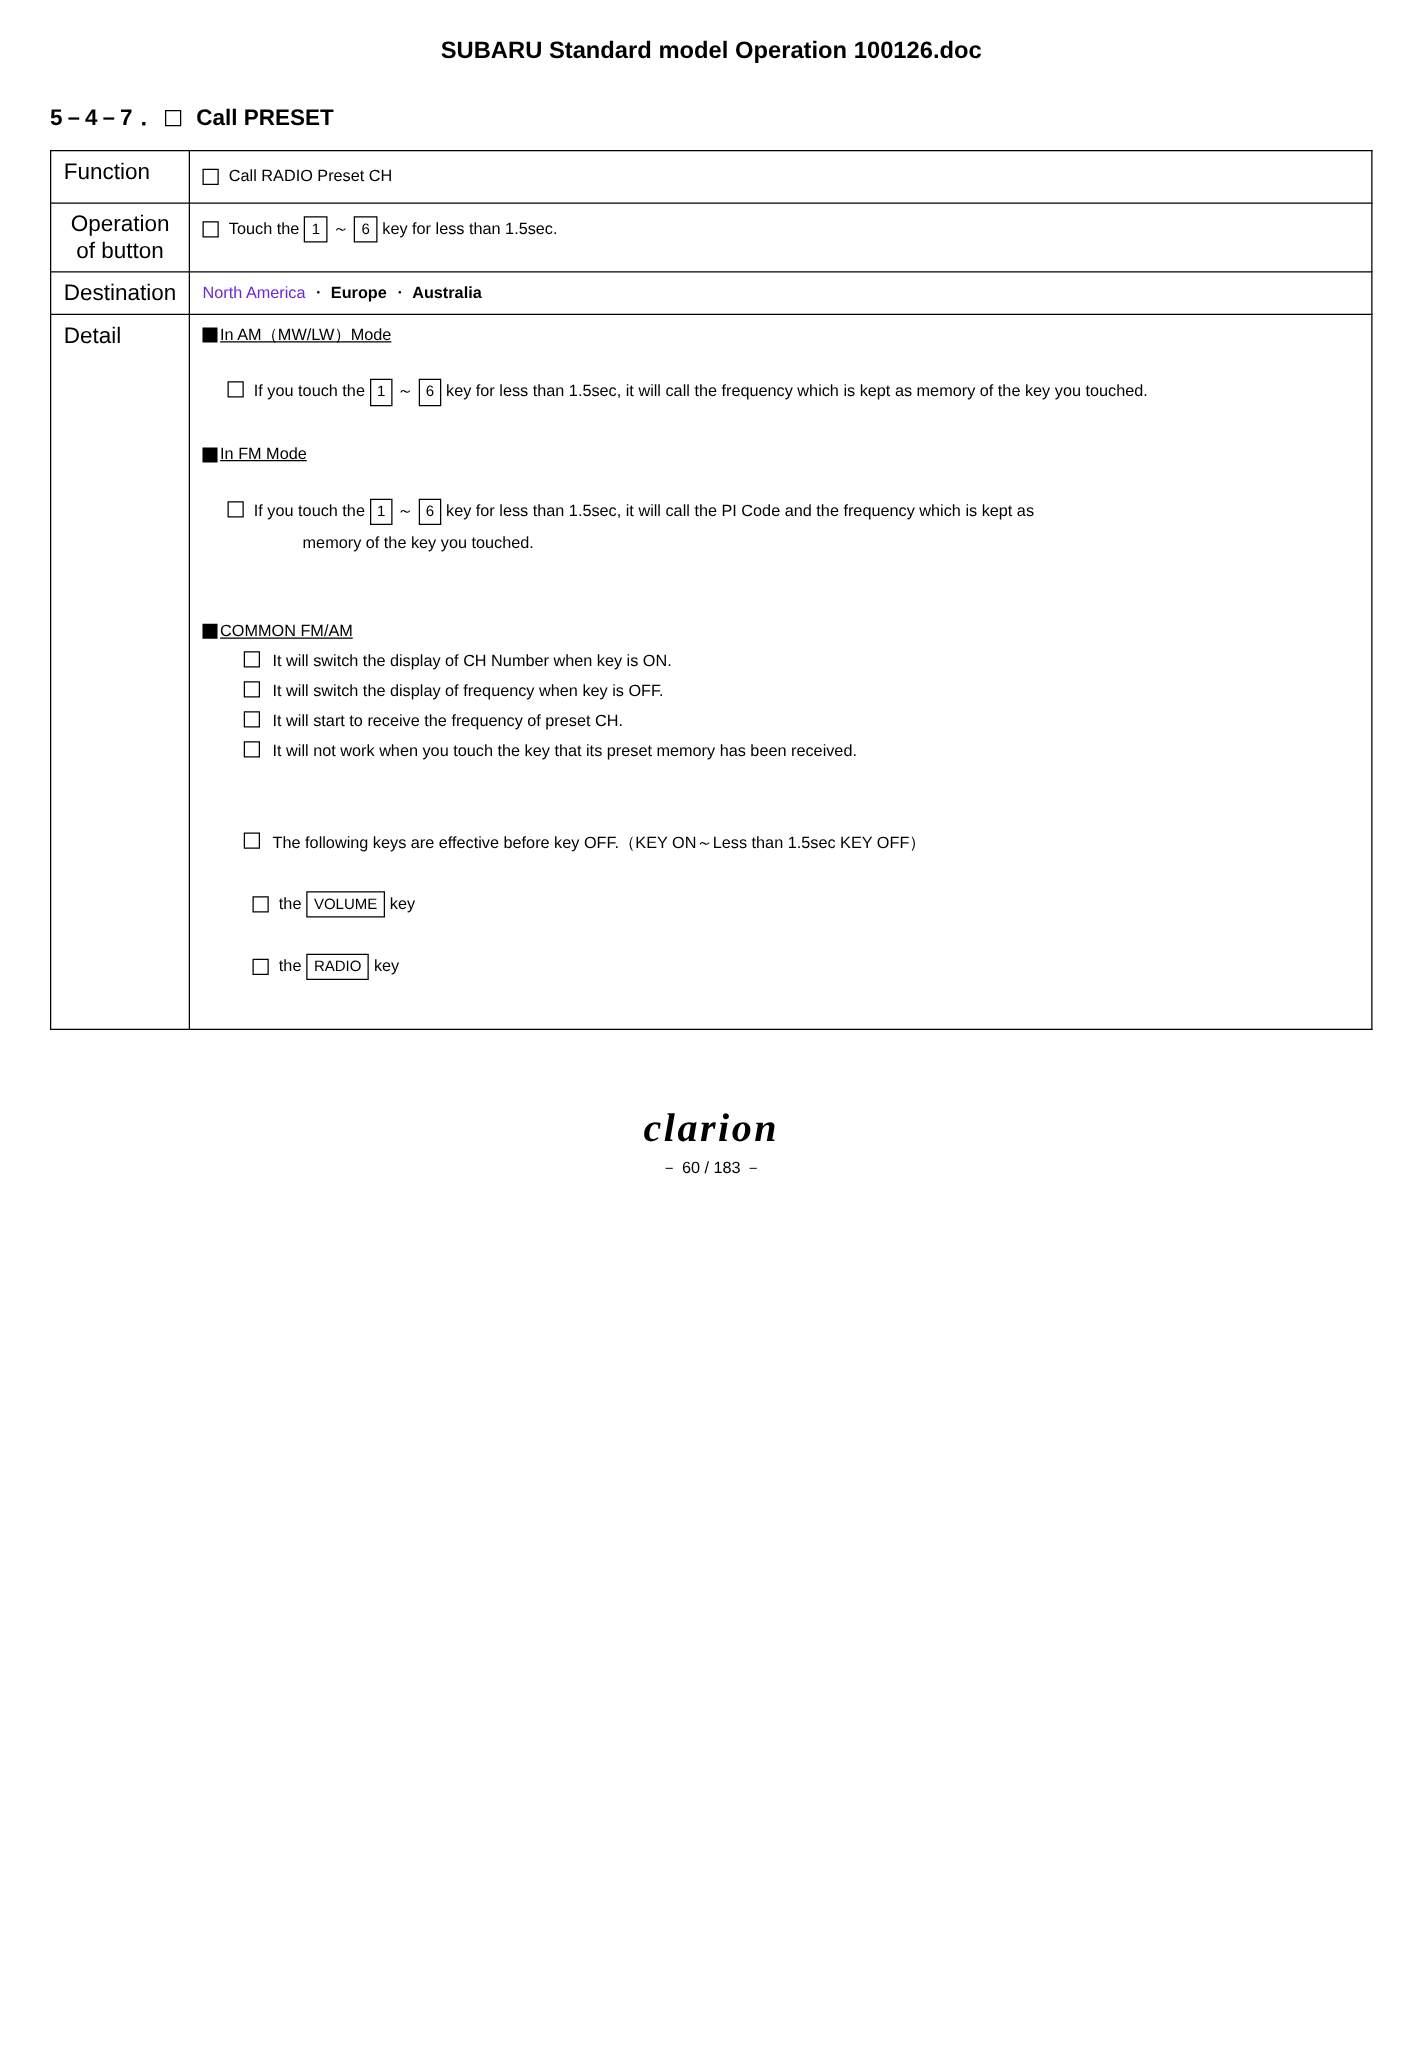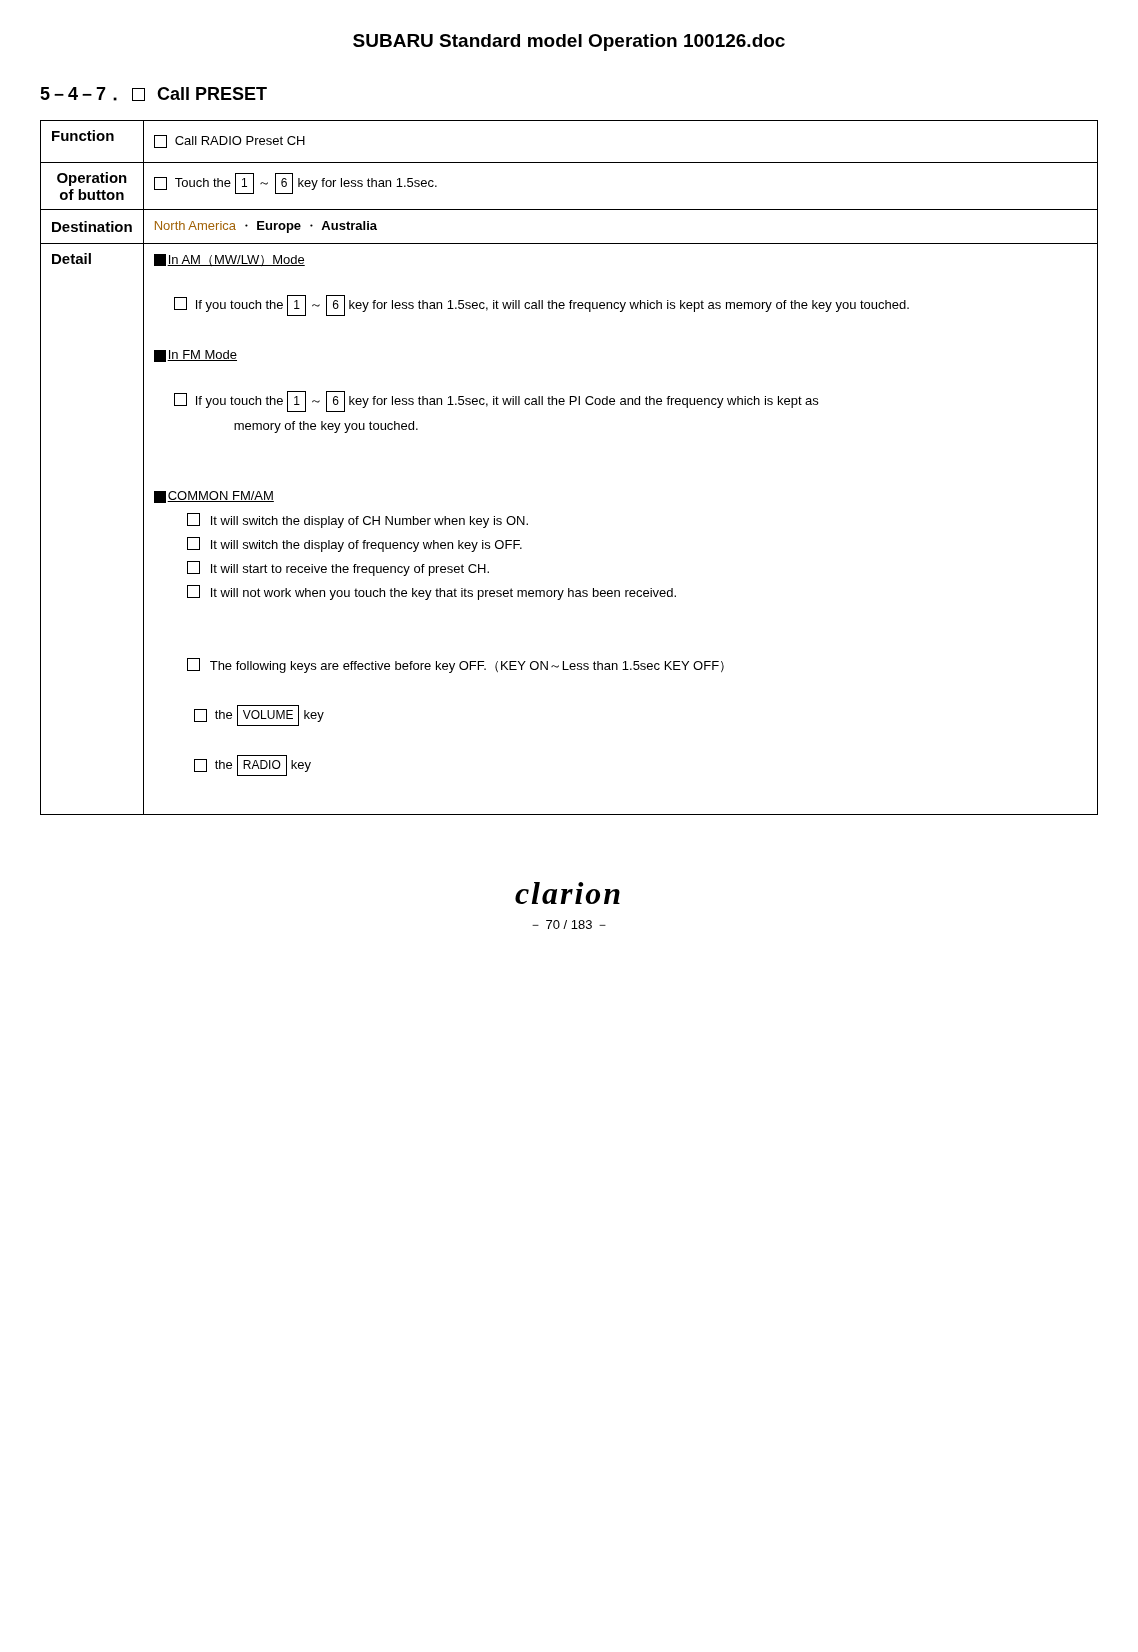--- a/index.html
+++ b/index.html
@@ -32,22 +32,22 @@
       border-collapse: collapse;
       border: 1.5px solid #000;
     }
     .main-table td {
       border: 1px solid #000;
       padding: 6px 10px;
       vertical-align: top;
     }
     .label-cell {
       width: 90px;
-      font-weight: bold;
-      font-size: 15px;
+      font-weight: normal;
+      font-size: 18px;
       vertical-align: middle;
       text-align: left;
     }
     .content-cell {
       font-size: 13px;
       line-height: 1.6;
     }
     .checkbox-box {
       display: inline-block;
       width: 13px;
@@ -63,21 +63,21 @@
       padding: 0px 5px;
       font-size: 12px;
       vertical-align: middle;
       min-width: 18px;
       text-align: center;
     }
     .destination-row td {
       vertical-align: middle;
     }
     .dest-north {
-      color: #a16207;
+      color: #6d28d9;
     }
     .dest-europe {
       font-weight: bold;
     }
     .dest-australia {
       font-weight: bold;
     }
     .detail-section {
       margin-bottom: 8px;
     }
@@ -284,14 +284,14 @@
 
       </div>
 
     </td>
   </tr>
 </tbody>
   </table>
 
 <div class="footer-area">
   <div class="clarion-logo">clarion</div>
-  <div class="page-number">－ 70 / 183 －</div>
+  <div class="page-number">－ 60 / 183 －</div>
 </div>
 
 </body></html>

